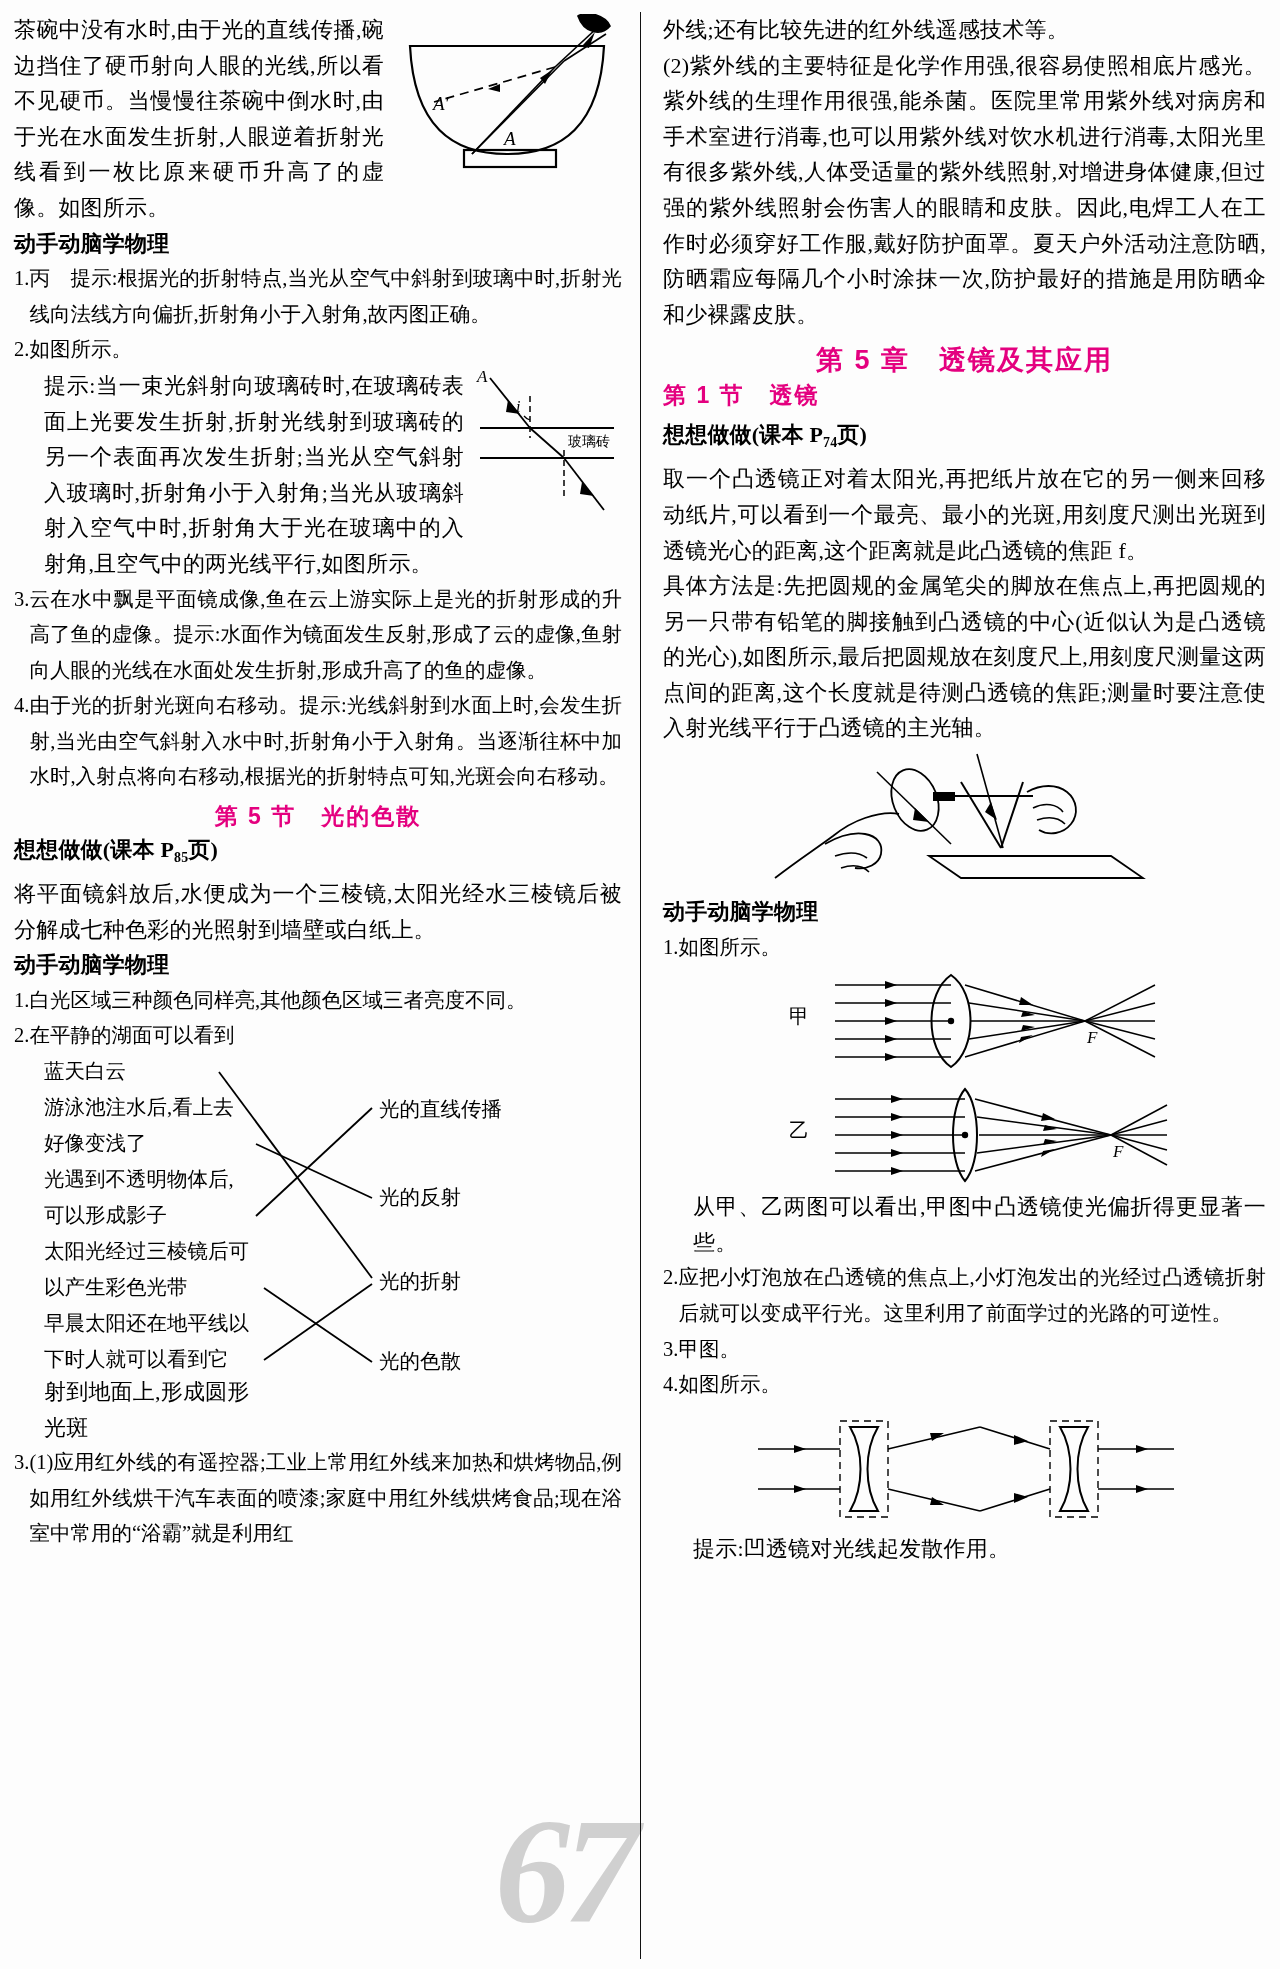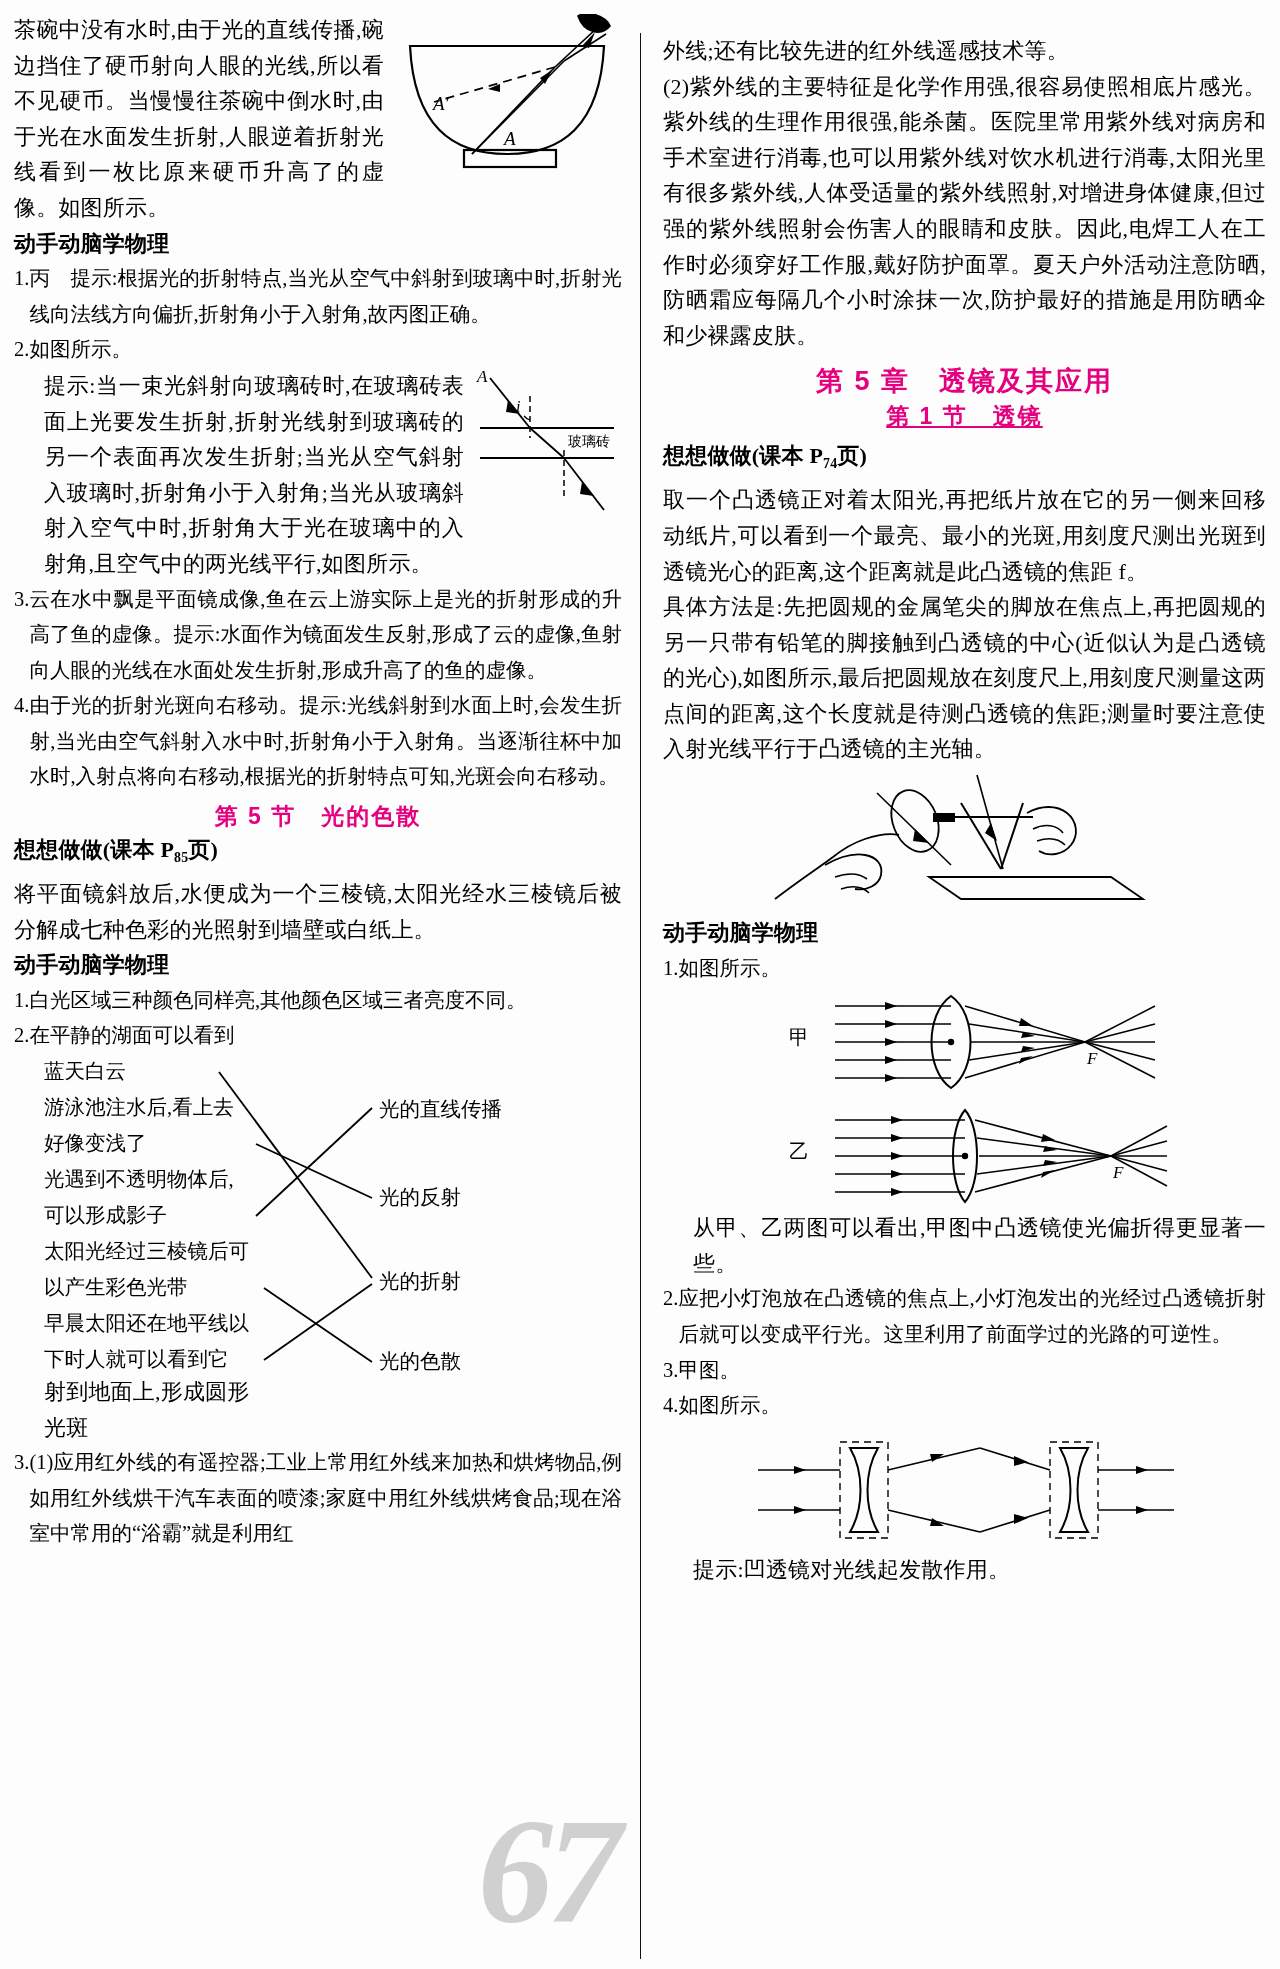--- a/index.html
+++ b/index.html
@@ -14,41 +14,41 @@
     position:relative;
     width:1280px;height:1969px;
     box-sizing:border-box;
     padding:12px 14px 10px 14px;
     display:flex;
     background:#fdfdfd;
   }
   
   .watermark{
     position:absolute;
-    left:478px;top:1796px;
+    left:495px;top:1796px;
     font-size:150px;
     font-style:italic;
     font-weight:700;
     color:#c9c9c9;
     opacity:.85;
     letter-spacing:-6px;
     font-family:"Liberation Serif",serif;
     z-index:0;
     pointer-events:none;
     line-height:1;
   }
   
   .col{
     width:50%;
     box-sizing:border-box;
     position:relative;
     z-index:2;
   }
   .col-left{padding-right:18px;}
-  .col-right{padding-left:22px;border-left:1.6px solid #111;margin-top:21px;}
+  .col-right{padding-left:22px;border-left:1.6px solid #111;}
   
   p,div.tx{
     margin:0;
     font-size:22px;
     line-height:35.6px;
     letter-spacing:.2px;
     text-align:justify;
     font-family:"Liberation Serif","DejaVu Serif",serif;
   }
   .bold{font-weight:700;font-family:"Liberation Sans","DejaVu Sans",sans-serif;font-size:19.5px;}
@@ -66,25 +66,23 @@
     font-size:27px;
     text-align:center;
     letter-spacing:2px;
     margin:10px 0 2px 0;
     font-family:"Liberation Sans","DejaVu Sans",sans-serif;
   }
   .section-title{
     color:#e4007f;
     font-weight:700;
     font-size:23px;
-    text-align:center;
     letter-spacing:2px;
     margin:2px 0 6px 0;
     font-family:"Liberation Sans","DejaVu Sans",sans-serif;
-    text-decoration:underline;
   }
   .section-title-left{
     color:#e4007f;
     font-weight:700;
     font-size:23px;
     text-align:center;
     letter-spacing:2px;
     margin:6px 0 0 0;
     font-family:"Liberation Sans","DejaVu Sans",sans-serif;
   }

